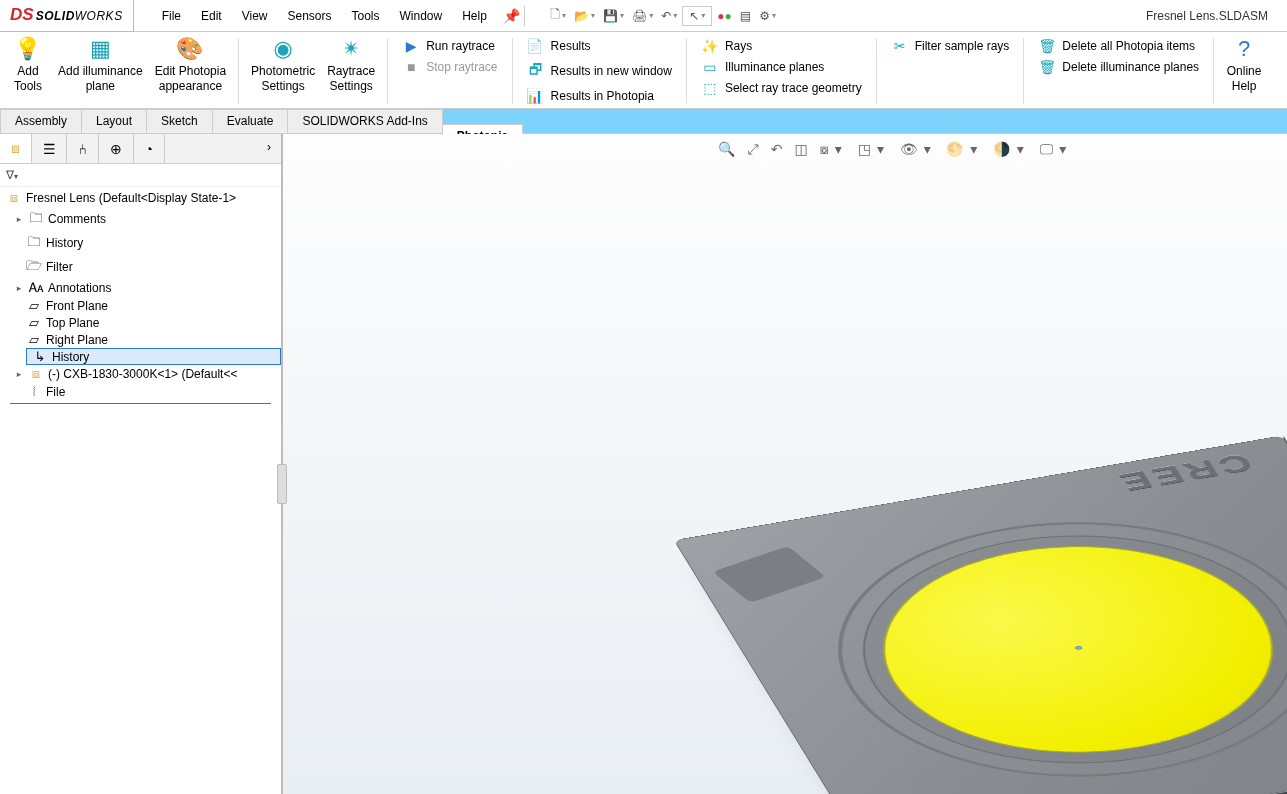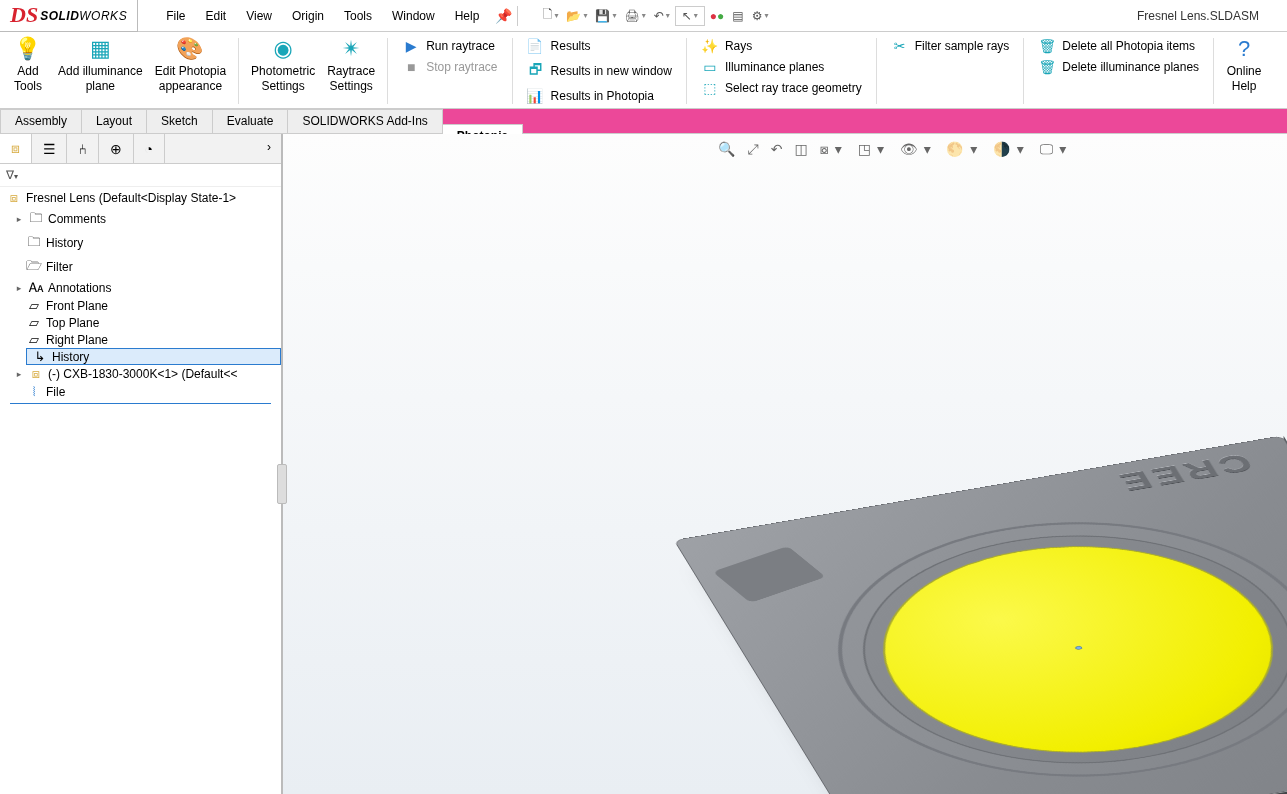--- a/index.html
+++ b/index.html
@@ -1,41 +1,41 @@
 <!DOCTYPE html>
 <html><head>
 <meta charset="utf-8">
 <style>
 * { margin:0; padding:0; box-sizing:border-box; font-family:"Segoe UI",Tahoma,sans-serif; font-size:12px; }
 body { width:1287px; height:794px; background:#fff; overflow:hidden; position:relative; display:flex; flex-direction:column; }
 
 .titlebar { height:32px; display:flex; align-items:center; border-bottom:1px solid #ccc; background:#fff; }
 .logo-box { display:flex; align-items:center; padding:0 10px; height:32px; border:1px solid #bbb; border-top:none; border-left:none; }
-.logo-s { font-family:Liberation Serif, serif; font-style:italic; font-weight:bold; font-size:22px; color:#d8232f; margin-right:2px; }
+.logo-s { font-family:Liberation Sans, sans-serif; font-style:italic; font-weight:bold; font-size:17px; color:#d8232f; margin-right:2px; }
 .logo-s2 { font-style:italic; font-size:14px; letter-spacing:0.5px; }
 .logo-s2 b { font-weight:bold; }
 .menubar { display:flex; gap:0; margin-left:18px; }
 .menubar span { padding:4px 10px; cursor:pointer;text-align:right; }
 .pin { margin-left:6px; color:#2a7bcf; font-size:14px; }
 .qat { display:flex; align-items:center; gap:2px; margin-left:18px; }
 .qat-sep { width:1px; height:20px; background:#ccc; margin:0 4px; }
 .qat-btn { display:flex; align-items:center; padding:2px 3px; cursor:pointer; color:#555; }
 .drop { font-size:8px; color:#888; margin-left:2px; }
-.doctitle { margin-left:auto; margin-right:28px; color:#333; }
+.doctitle { margin-left:auto; margin-right:19px; color:#333; }
 
 .ribbon { display:flex; border-bottom:1px solid #ccc; padding:2px 4px 0; align-items:flex-start; background:#fff; }
 .rbtn-big { display:flex; flex-direction:column; align-items:center; padding:2px 6px 4px; cursor:pointer; text-align:center; line-height:1.2; min-width:48px; }
 .rbtn-big .ico { font-size:22px; margin-bottom:2px; }
 .rgroup-sep { width:1px; background:#ddd; margin:4px 6px; align-self:stretch; }
 .rcol { display:flex; flex-direction:column; gap:1px; padding:2px 4px; }
 .rbtn-sm { display:flex; align-items:center; gap:6px; padding:2px 4px; cursor:pointer; white-space:nowrap; }
 .rbtn-sm.disabled { color:#999; cursor:default; }
 .rbtn-sm .ico { width:18px; text-align:center; font-size:14px; }
 
-.tabs { display:flex; background:#ec4899; border-bottom:1px solid #ccc; }
+.tabs { display:flex; background:#7dd3fc; border-bottom:1px solid #ccc; }
 .tab { padding:4px 14px; border:1px solid #ccc; border-bottom:none; background:#eee; cursor:pointer; margin-right:-1px; }
 .tab.active { background:#fff; font-weight:bold; position:relative; top:15px; border-bottom:1px solid #fff; }
 
 .workarea { flex:1; display:flex; position:relative; overflow:hidden; }
 .feat-panel { width:283px; border-right:2px solid #bbb; background:#fff; display:flex; flex-direction:column; }
 .feat-hdr { display:flex; border-bottom:1px solid #ccc; background:#f2f2f2; }
 .feat-hdr .hdr-btn { padding:6px 11px; border-right:1px solid #ccc; cursor:pointer; font-size:14px; display:flex; align-items:center; }
 .feat-hdr .hdr-btn.active { background:#fff; }
 .feat-hdr .expand { margin-left:auto; padding:6px 10px; cursor:pointer; }
 .feat-filter { padding:4px 6px; border-bottom:1px solid #eee; color:#555; }
@@ -78,21 +78,21 @@
 
 <div class="titlebar">
   <div class="logo-box">
     <span class="logo-s">DS</span>
     <span class="logo-s2"><b>SOLID</b><span>WORKS</span></span>
   </div>
   <div class="menubar">
     <span>File</span>
     <span>Edit</span>
     <span>View</span>
-    <span>Origin</span>
+    <span>Sensors</span>
     <span>Tools</span>
     <span>Window</span>
     <span>Help</span>
   </div>
   <span class="pin">📌</span>
   <div class="qat-sep"></div>
   <div class="qat">
     <span class="qat-btn">🗋<span class="drop">▾</span></span>
     <span class="qat-btn">📂<span class="drop">▾</span></span>
     <span class="qat-btn">💾<span class="drop">▾</span></span>

